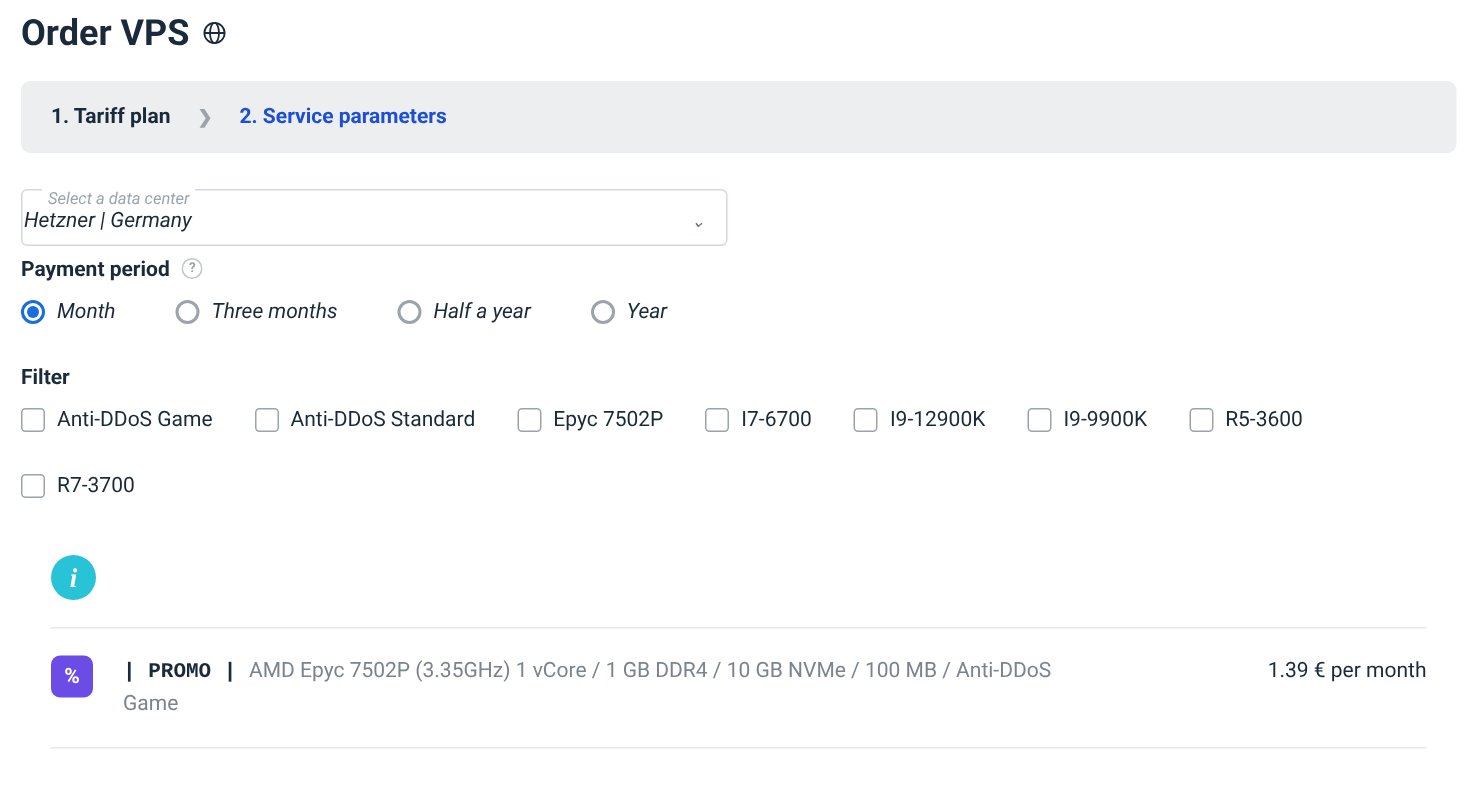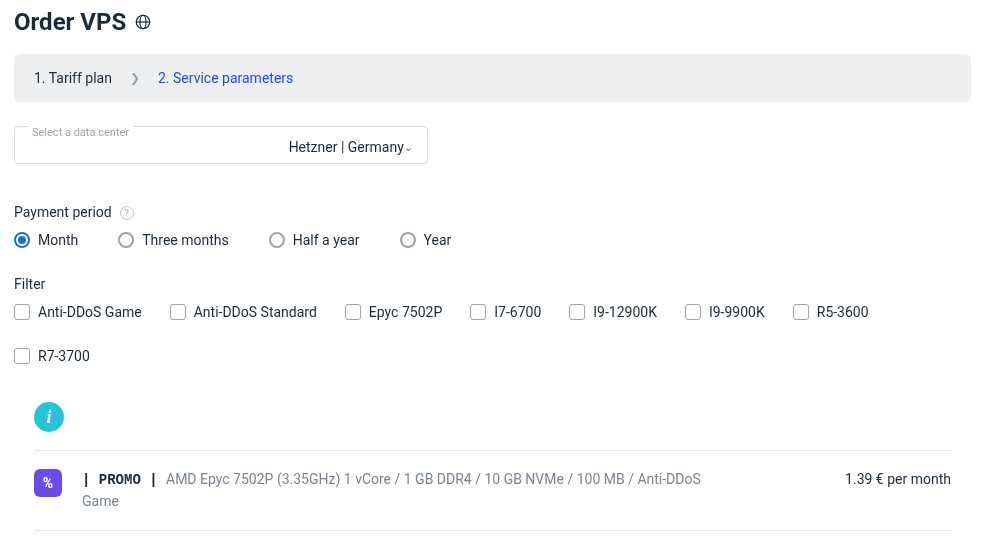--- a/index.html
+++ b/index.html
@@ -26,73 +26,77 @@
       color: #1a2a3a;
     }
     .breadcrumb-bar {
       background: #eceef0;
       border-radius: 6px;
       padding: 16px 20px;
       display: flex;
       align-items: center;
       gap: 18px;
       margin-bottom: 24px;
+      font-weight: bold;
     }
     .breadcrumb-step {
       font-size: 14px;
     }
     .breadcrumb-step.active { color: #1a2a3a; }
     .breadcrumb-step.inactive { color: #1d4ed8; }
     .breadcrumb-chevron { color: #9aa4ad; font-size: 12px; }
     .select-wrap {
       position: relative;
-      width: 414px;
-      margin-bottom: 40px;
+      width: 471px;
+      margin-bottom: 8px;
+      font-style: italic;
     }
     .select-float-label {
       position: absolute;
       top: -0px;
       left: 14px;
       background: #fff;
       padding: 0 4px;
       font-size: 11px;
       color: #9aa4ad;
     }
     .select-box {
       border: 1px solid #d3d8dd;
       border-radius: 4px;
       padding: 12px 14px 8px 1px;
       display: flex;
-      justify-content: flex-end;
+      justify-content: space-between;
       align-items: center;
       cursor: pointer;
       font-size: 14px;
       color: #1a2a3a;
     }
     .select-caret { color: #6a7580; font-size: 11px; }
     .section-label {
       font-size: 14px;
       color: #1a2a3a;
       display: flex;
-      align-items: flex-end;
+      align-items: flex-start;
       gap: 8px;
       margin-bottom: 12px;
+      font-weight: bold;
     }
     .help-circle {
       width: 14px; height: 14px;
       border: 1px solid #c0c7cd;
       border-radius: 50%;
       display: inline-flex;
       align-items: center; justify-content: center;
       font-size: 9px; color: #9aa4ad;
     }
     .radio-row {
       display: flex;
       gap: 40px;
       margin-bottom: 28px;
+      font-style: italic;
     }
     .radio-item {
       display: flex; align-items: center; gap: 8px;
       cursor: pointer;
     }
     .radio-outer {
       width: 16px; height: 16px;
       border: 2px solid #1a6ddb;
       border-radius: 50%;
       display: inline-flex; align-items: center; justify-content: center;

